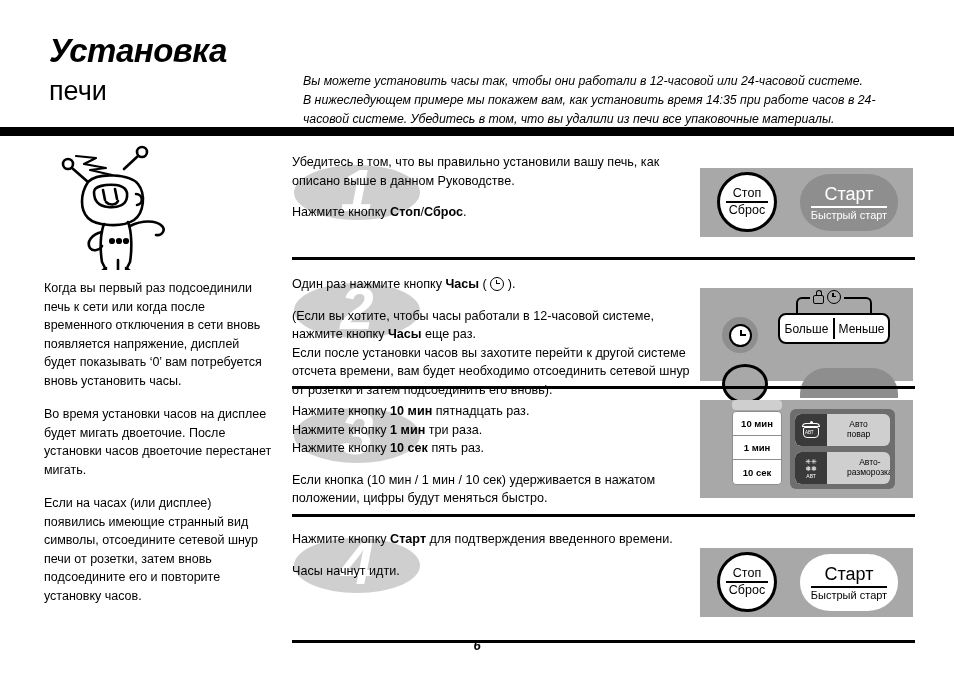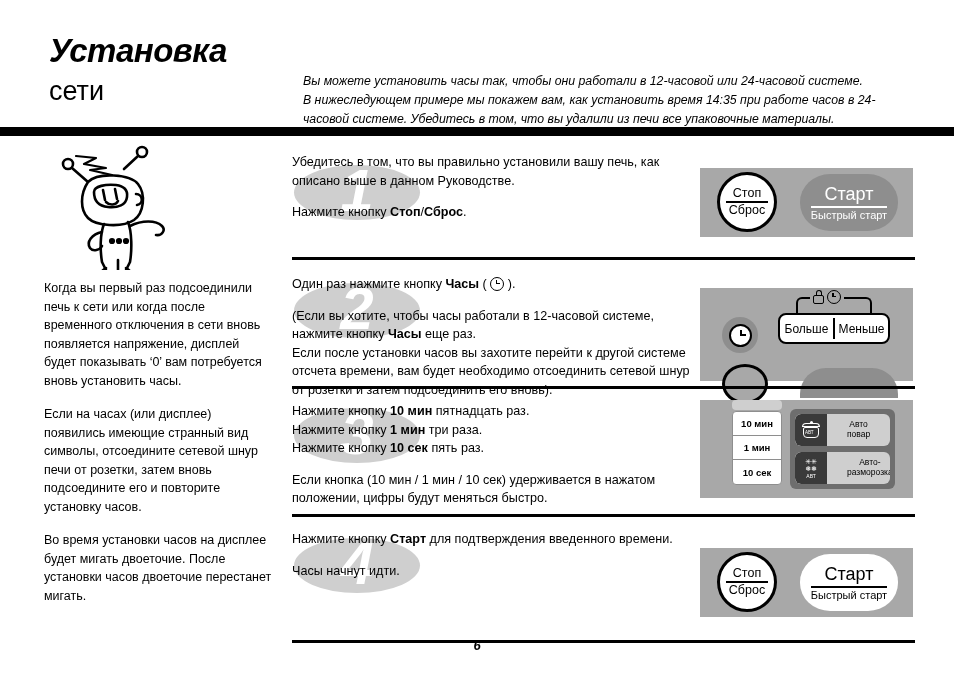--- a/index.html
+++ b/index.html
@@ -206,21 +206,21 @@
   #page-num {
     position:absolute; left:0; top:638px; width:954px; text-align:center;
     font-size:13px; font-weight:bold; font-style:italic;
   }
 </style>
 </head>
 <body>
 
 <div id="header">
   <div id="title-main">Установка</div>
-  <div id="title-sub">сети</div>
+  <div id="title-sub">печи</div>
   <div id="intro">
     <p>Вы можете установить часы так, чтобы они работали в 12-часовой или 24-часовой системе.</p>
     <p>В нижеследующем примере мы покажем вам, как установить время 14:35 при работе часов в 24-</p>
     <p>часовой системе. Убедитесь в том, что вы удалили из печи все упаковочные материалы.</p>
   </div>
 </div>
 <div id="header-rule"></div>
 
 <div id="mascot">
   <svg viewBox="0 0 145 128" width="145" height="128">
@@ -256,22 +256,22 @@
 
       <circle cx="68" cy="99" r="1.8" fill="#000"></circle>
       <circle cx="75" cy="99" r="1.8" fill="#000"></circle>
       <circle cx="82" cy="99" r="1.8" fill="#000"></circle>
     </g>
   </svg>
 </div>
 
 <div id="left-notes">
   <p>Когда вы первый раз подсоединили печь к сети или когда после временного отключения в сети вновь появляется напряжение, дисплей будет показывать ‘0’ вам потребуется вновь установить часы.</p>
+  <p>Во время установки часов на дисплее будет мигать двоеточие. После установки часов двоеточие перестанет мигать.</p>
   <p>Если на часах (или дисплее) появились имеющие странный вид символы, отсоедините сетевой шнур печи от розетки, затем вновь подсоедините его и повторите установку часов.</p>
-  <p>Во время установки часов на дисплее будет мигать двоеточие. После установки часов двоеточие перестанет мигать.</p>
 </div>
 
 <div class="step" style="top:153px;">
   <div class="watermark" style="left:2px; top:12px;">
     <span>1</span>
   </div>
   <div class="step-text">
     <p>Убедитесь в том, что вы правильно установили вашу печь, как описано выше в данном Руководстве.</p>
     <div class="gap"></div>
     <p>Нажмите кнопку <b>Стоп</b>/<b>Сброс</b>.</p>

